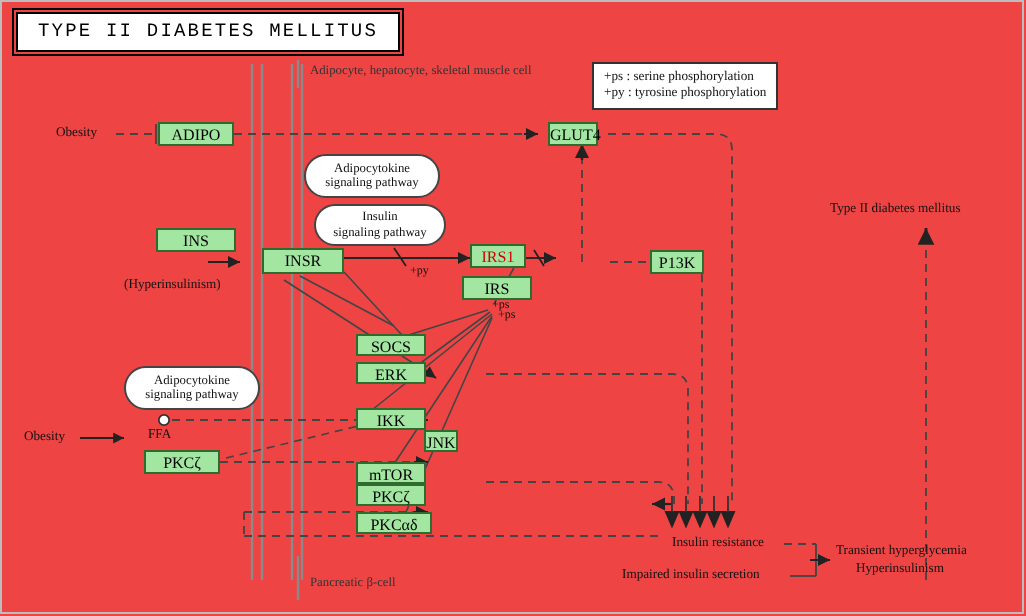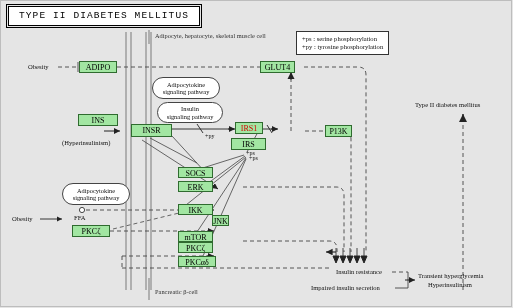--- a/index.html
+++ b/index.html
@@ -1,19 +1,19 @@
 <!DOCTYPE html>
 <html><head>
 <meta charset="utf-8">
 <style>
   html,body{margin:0;padding:0;background:#ffffff;}
   #root{
     position:relative;
     width:513px;height:308px;
-    background:#e5e5e5;
+    background:#ef4444;
     overflow:hidden;
     font-family:"Liberation Serif", serif;
     color:#111;
   }
   #svg-layer{position:absolute;left:0;top:0;width:513px;height:308px;}
 
   
   .title-box{
     position:absolute;
     left:8px; top:6px;
@@ -240,21 +240,21 @@
 
   <div class="legend" style="left:296px;top:31px;">
     <div>+ps : serine phosphorylation</div>
     <div>+py : tyrosine phosphorylation</div>
   </div>
 
   <div class="lbl cell" style="left:155px;top:32px;">Adipocyte, hepatocyte, skeletal muscle cell</div>
   <div class="lbl cell" style="left:155px;top:288px;">Pancreatic β-cell</div>
 
   <div class="gene" style="left:79px;top:61px;width:38px;height:12px;">ADIPO</div>
-  <div class="gene" style="left:260px;top:61px;width:35px;height:12px;">GLUT4</div>
+  <div class="gene" style="left:274px;top:61px;width:25px;height:12px;">GLUT4</div>
 
   <div class="gene" style="left:78px;top:114px;width:40px;height:12px;">INS</div>
   <div class="gene" style="left:131px;top:124px;width:41px;height:13px;">INSR</div>
 
   <div class="gene red" style="left:235px;top:122px;width:28px;height:12px;">IRS1</div>
   <div class="gene" style="left:231px;top:138px;width:35px;height:12px;">IRS</div>
 
   <div class="gene" style="left:278px;top:125px;width:27px;height:12px;margin-left:47px;">P13K</div>
 
   <div class="gene" style="left:178px;top:167px;width:35px;height:11px;">SOCS</div>

